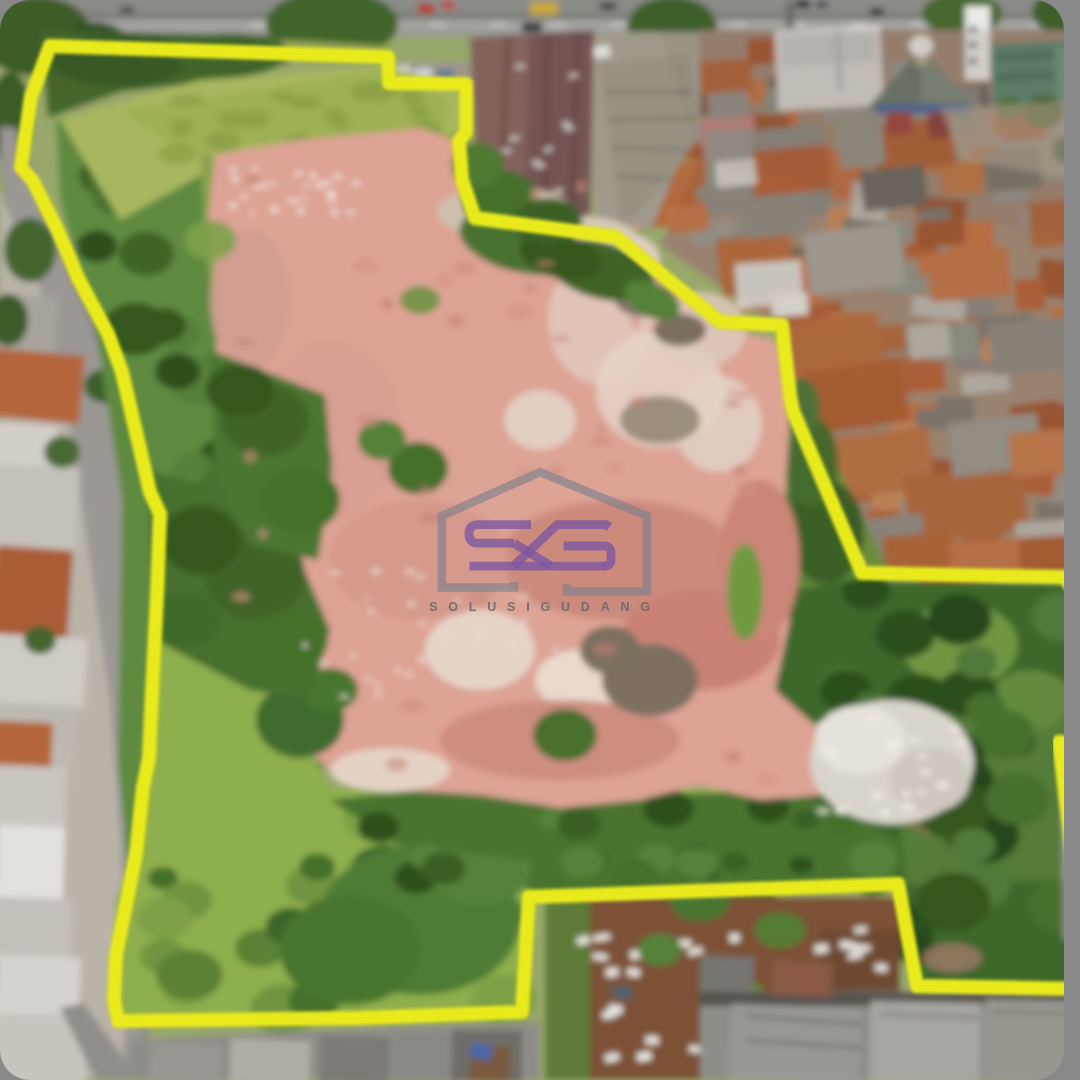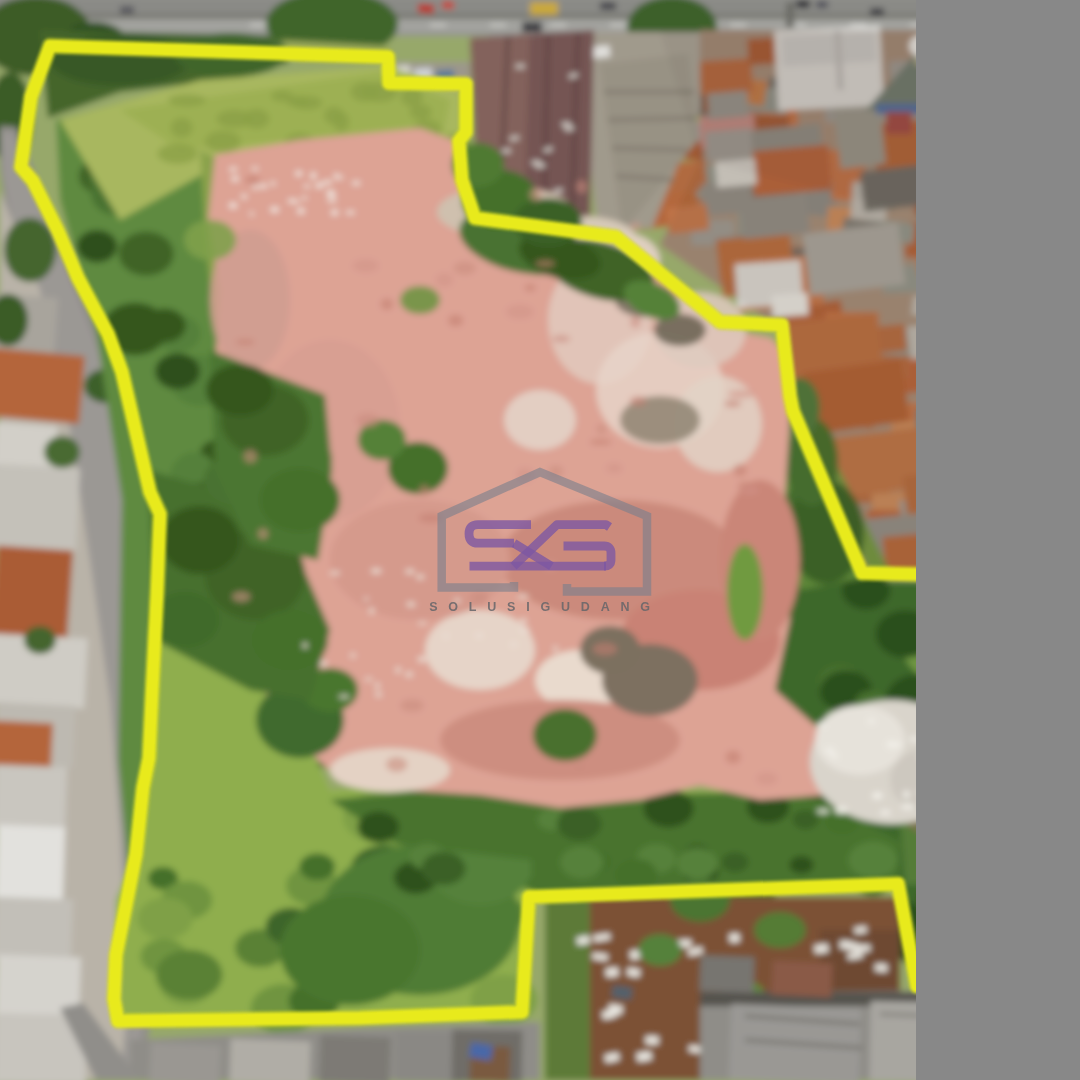--- a/index.html
+++ b/index.html
@@ -1,14 +1,14 @@
 <!DOCTYPE html>
 <html><head><meta charset="utf-8"><style>
 html,body{margin:0;padding:0;background:#888;}
-#wrap{width:916px;height:1080px;overflow:hidden;position:relative;font-family:"Liberation Sans",sans-serif;}
+#wrap{width:1064px;height:1080px;overflow:hidden;position:relative;font-family:"Liberation Sans",sans-serif;border-radius:30px;}
 </style></head><body>
 <div id="wrap">
 <svg width="1080" height="1080" viewBox="0 0 1080 1080">
 <defs>
 <filter id="b2" x="-10%" y="-10%" width="120%" height="120%">
           <feGaussianBlur stdDeviation="3.2"></feGaussianBlur>
         </filter>
 <filter id="b4" x="-20%" y="-20%" width="140%" height="140%">
           <feGaussianBlur stdDeviation="4"></feGaussianBlur>
         </filter>

